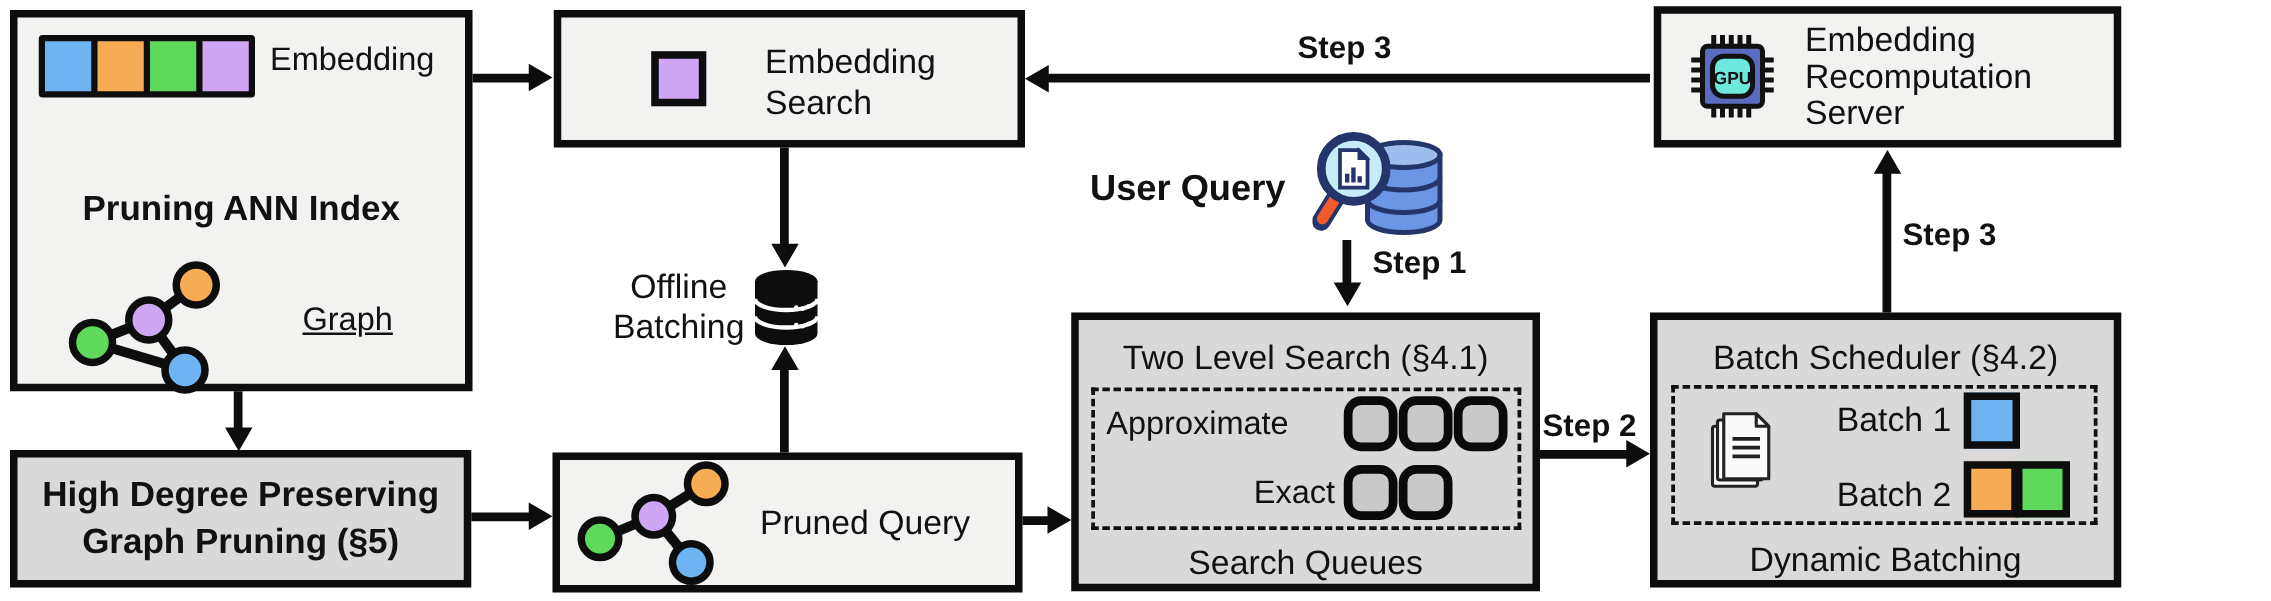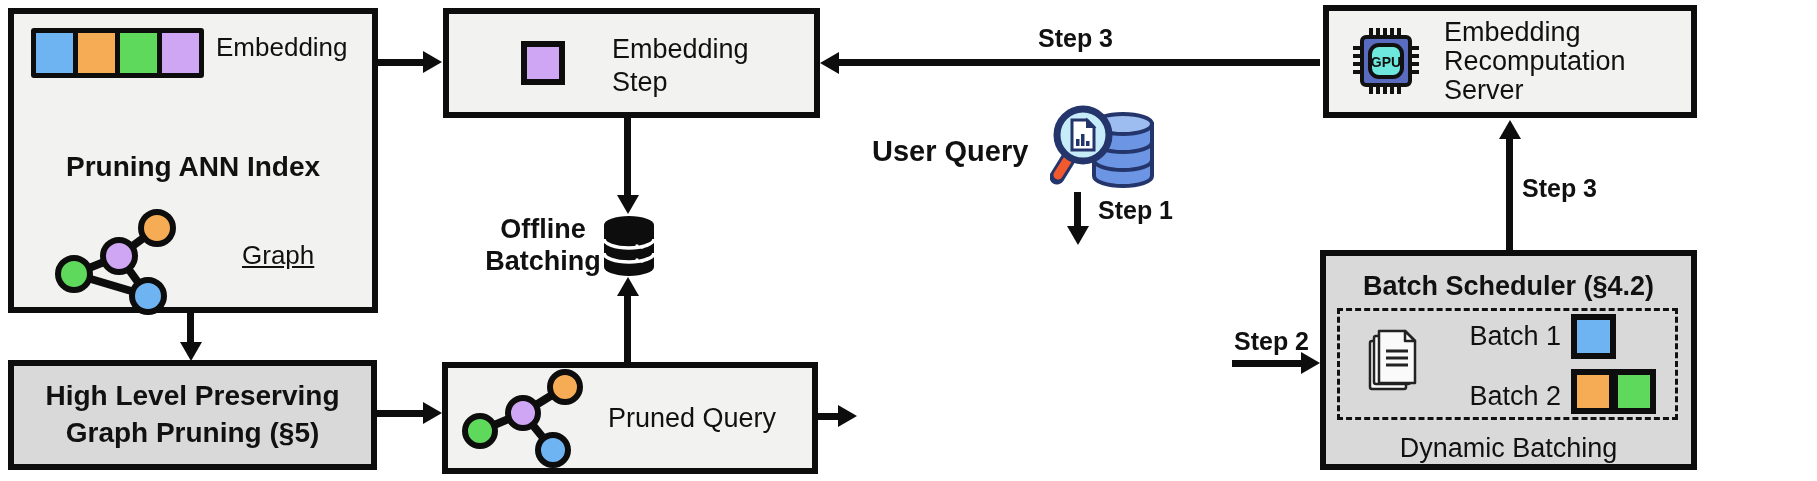--- a/index.html
+++ b/index.html
@@ -7,21 +7,21 @@
          font-family:"Liberation Sans",sans-serif;color:#111;}
   .panel{position:absolute;border:6px solid #0d0d0d;box-sizing:border-box;}
   .panel-light{background:#f2f2f0;}
   .panel-dark{background:#d9d9d9;}
   .abs{position:absolute;}
   .ctr{text-align:center;left:0;right:0;}
   .rt{text-align:right;}
   .t26{font-size:26px;line-height:1.2;}
   .t27{font-size:27px;line-height:1.22;}
   .b25{font-size:25px;font-weight:bold;line-height:1.1;}
-  .b27{font-size:27px;font-weight:bold;line-height:1.2;}
+  .b27{font-size:27px;font-weight:normal;line-height:1.2;}
   .b28{font-size:28px;font-weight:bold;line-height:1.32;}
   .b29{font-size:29px;font-weight:bold;}
   .hbar{position:absolute;height:7px;background:#0d0d0d;}
   .vbar{position:absolute;width:7px;background:#0d0d0d;}
   .head{position:absolute;width:0;height:0;}
   .head.right{border-top:11px solid transparent;border-bottom:11px solid transparent;border-left:19px solid #0d0d0d;}
   .head.left{border-top:11px solid transparent;border-bottom:11px solid transparent;border-right:19px solid #0d0d0d;}
   .head.down{border-left:11px solid transparent;border-right:11px solid transparent;border-top:19px solid #0d0d0d;}
   .head.up{border-left:11px solid transparent;border-right:11px solid transparent;border-bottom:19px solid #0d0d0d;}
   .dashed{position:absolute;border:3px dashed #111;box-sizing:border-box;}
@@ -60,30 +60,30 @@
         <circle cx="65" cy="52" r="16" style="fill: rgb(207, 166, 243);"></circle>
         <circle cx="20" cy="70" r="16" style="fill: rgb(95, 217, 92);"></circle>
         <circle cx="94" cy="92" r="16" style="fill: rgb(111, 180, 242);"></circle>
       </g>
     </svg>
     <div class="abs t26" style="left:228px;top:226px;text-decoration:underline;">Graph</div>
   </div>
 
   <div class="panel panel-dark" style="left:8px;top:360px;width:369px;height:110px;">
     <div class="abs ctr b28" style="top:12px;">
-      <div>High Level Preserving</div>
+      <div>High Degree Preserving</div>
       <div>Graph Pruning (§5)</div>
     </div>
   </div>
 
   <div class="panel panel-light" style="left:443px;top:8px;width:377px;height:110px;">
     <div class="sq" style="left: 72px; top: 27px; width: 32px; height: 32px; background-color: rgb(207, 166, 243);"></div>
     <div class="abs t27" style="left:163px;top:19px;">
       <div>Embedding</div>
-      <div>Step</div>
+      <div>Search</div>
     </div>
   </div>
 
   <div class="abs ctr b27" style="left:480px;top:213px;width:126px;right:auto;">
     <div>Offline</div>
     <div>Batching</div>
   </div>
   <svg class="abs" style="left:602px;top:215px;" width="54" height="62" viewBox="0 0 54 62">
     <path d="M2 10 V52 A25 9 0 0 0 52 52 V10 Z" fill="#0d0d0d"></path>
     <ellipse cx="27" cy="10" rx="25" ry="9" fill="#0d0d0d"></ellipse>
@@ -127,20 +127,36 @@
     <circle cx="33" cy="31" r="26" stroke-width="7" style="fill: rgb(198, 236, 250); stroke: rgb(36, 53, 107);"></circle>
     <path d="M22 16 H37 L44 23 V46 H22 Z" fill="#ffffff" stroke-width="3" style="stroke: rgb(36, 53, 107);"></path>
     <path d="M37 16 V23 H44 Z" stroke-width="2" style="fill: rgb(36, 53, 107); stroke: rgb(36, 53, 107);"></path>
     <g style="fill: rgb(36, 53, 107);">
       <rect x="26" y="35" width="3.5" height="7"></rect>
       <rect x="31" y="30" width="3.5" height="12"></rect>
       <rect x="36" y="37" width="3.5" height="5"></rect>
     </g>
   </svg>
 
+  <div class="panel panel-dark" style="left:857px;top:250px;width:375px;height:223px;">
+    <div class="abs ctr b27" style="top:14px;">Two Level Search (§4.1)</div>
+    <div class="dashed" style="left:10px;top:54px;width:344px;height:114px;"></div>
+    <div class="abs t26" style="left:22px;top:67px;">Approximate</div>
+    <div class="slot-row" style="left:212px;top:61px;">
+      <div class="slot"></div>
+      <div class="slot"></div>
+      <div class="slot"></div>
+    </div>
+    <div class="abs t26 rt" style="left:22px;top:122px;width:183px;">Exact</div>
+    <div class="slot-row" style="left:212px;top:116px;">
+      <div class="slot"></div>
+      <div class="slot"></div>
+    </div>
+    <div class="abs ctr t27" style="top:178px;">Search Queues</div>
+  </div>
 
   <div class="panel panel-dark" style="left:1320px;top:250px;width:377px;height:220px;">
     <div class="abs ctr b27" style="top:14px;">Batch Scheduler (§4.2)</div>
     <div class="dashed" style="left:11px;top:52px;width:341px;height:112px;"></div>
     <svg class="abs" style="left:40px;top:73px;" width="54" height="64" viewBox="0 0 54 64">
       <g fill="#fafafa" stroke="#222" stroke-width="2.5" stroke-linejoin="round">
         <rect x="4" y="12" width="36" height="48" rx="2"></rect>
         <rect x="8" y="7" width="36" height="48" rx="2"></rect>
         <path d="M13 2 H39 L49 12 V54 H13 Z"></path>
         <path d="M39 2 V12 H49 Z"></path>

